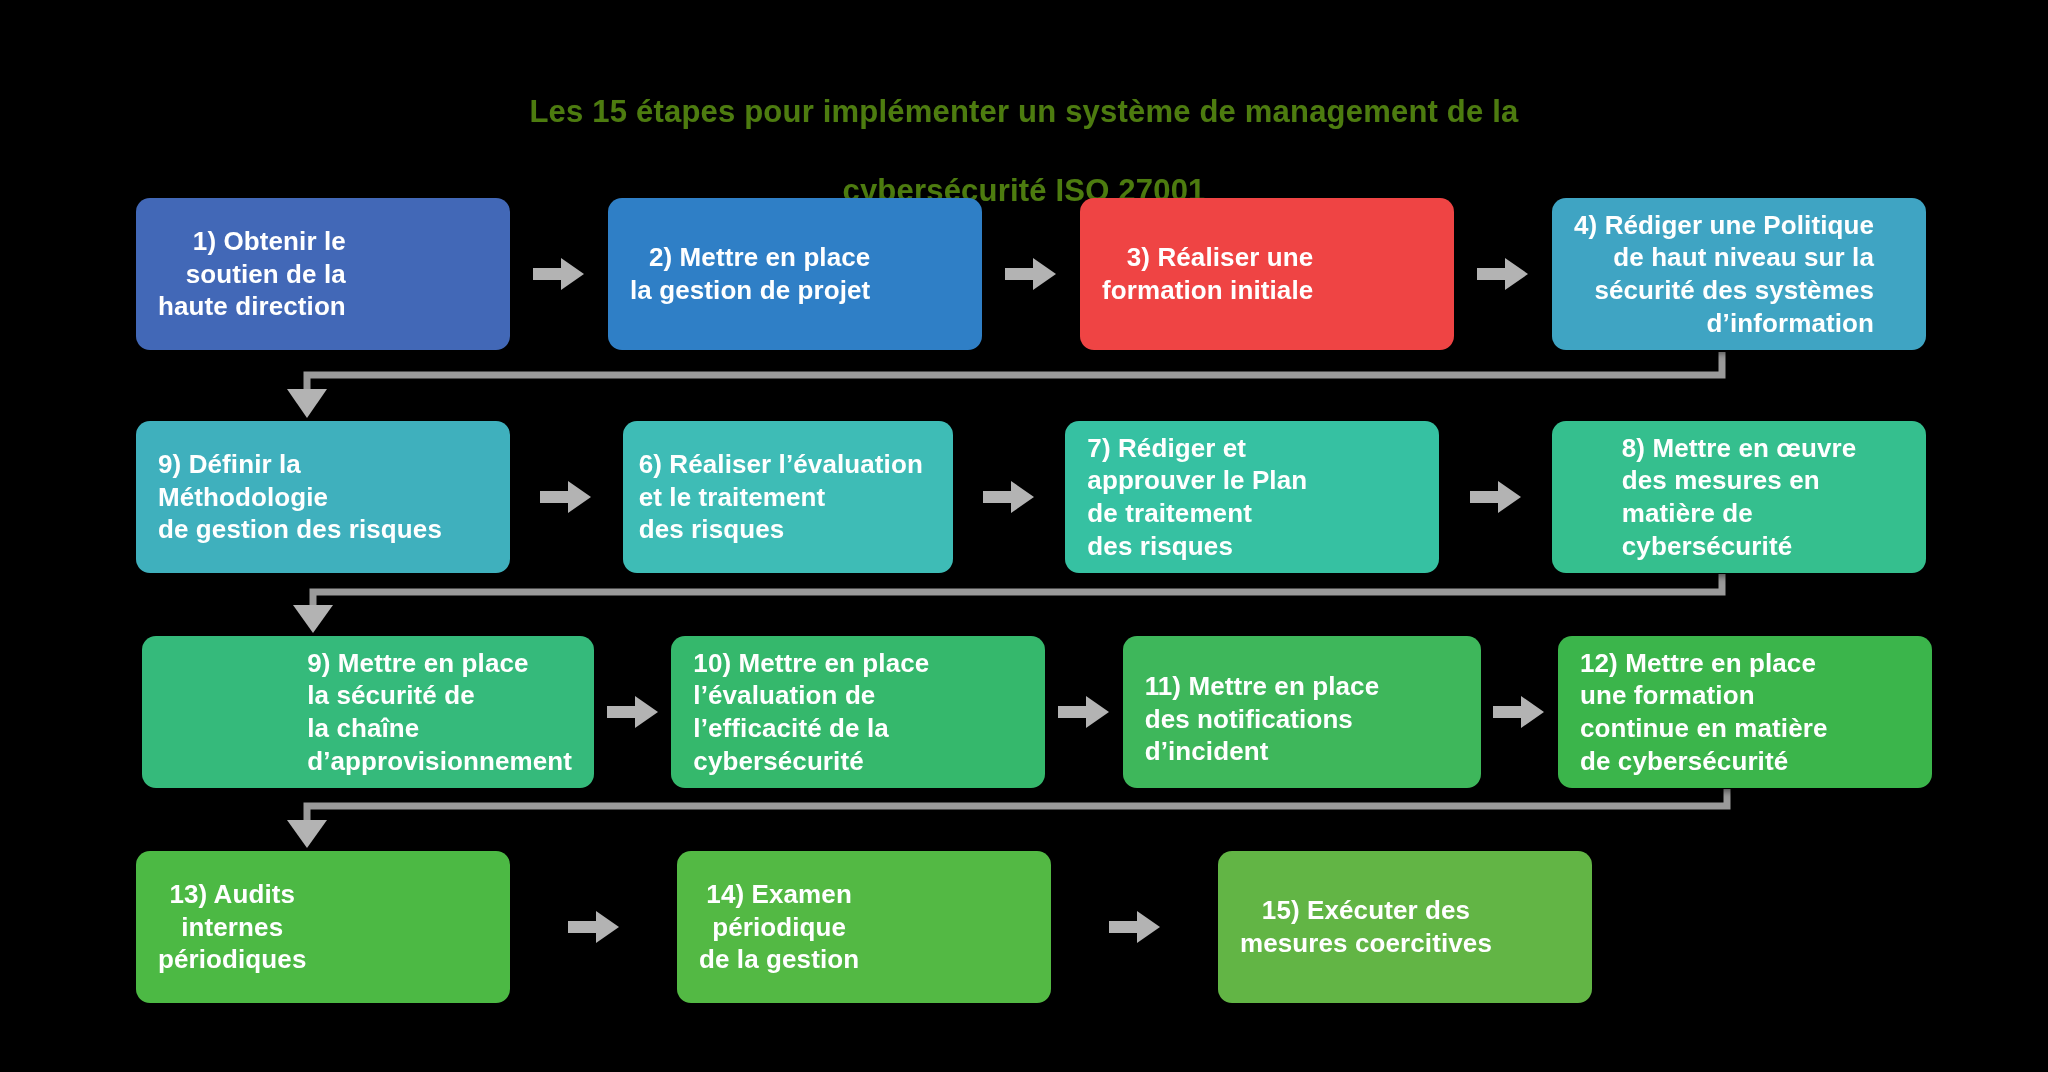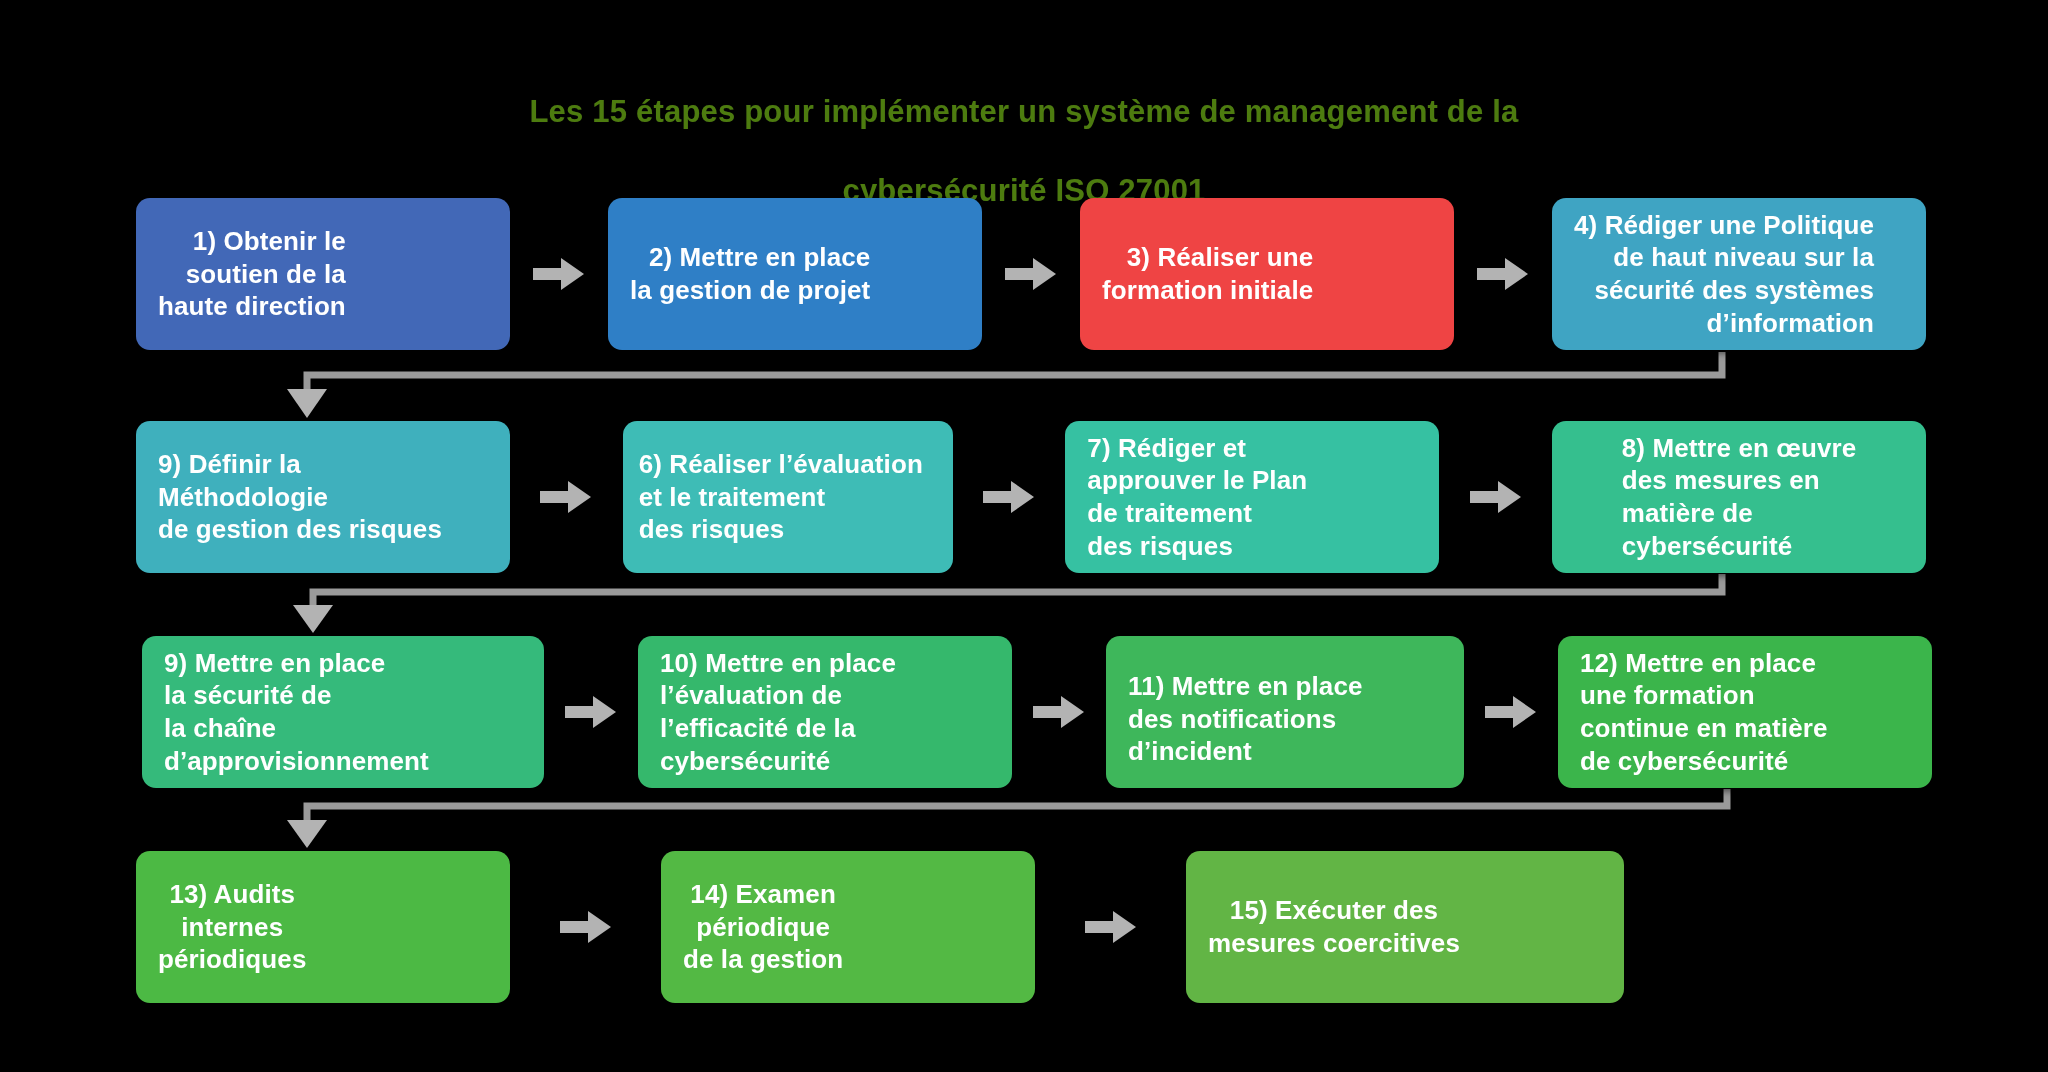--- a/index.html
+++ b/index.html
@@ -85,28 +85,28 @@
   .row-1 .box.c1 { width: 374px; }
   .row-1 .box.c2 { width: 374px; }
   .row-1 .box.c3 { width: 374px; }
   .row-1 .box.c4 { width: 374px; }
 
   .row-2 .box.c1 { width: 374px; }
   .row-2 .box.c2 { width: 330px; padding-left: 16px; }
   .row-2 .box.c3 { width: 374px; }
   .row-2 .box.c4 { width: 374px; justify-content: center; }
 
-  .row-3 .box.c1 { width: 402px; }
+  .row-3 .box.c1 { width: 452px; justify-content: flex-end; }
   .row-3 .box.c2 { width: 374px; }
   .row-3 .box.c3 { width: 358px; align-items: flex-end; }
   .row-3 .box.c4 { width: 374px; }
 
   .row-4 .box.c1 { width: 374px; }
   .row-4 .box.c2 { width: 374px; }
-  .row-4 .box.c3 { width: 438px; }
+  .row-4 .box.c3 { width: 374px; }
 
   
   .row-1 { left: 136px; }
   .row-2 { left: 136px; }
   .row-3 { left: 142px; }
   .row-4 { left: 136px; text-align: center; }
 
   
   .harrow {
     flex: 1 1 auto;

